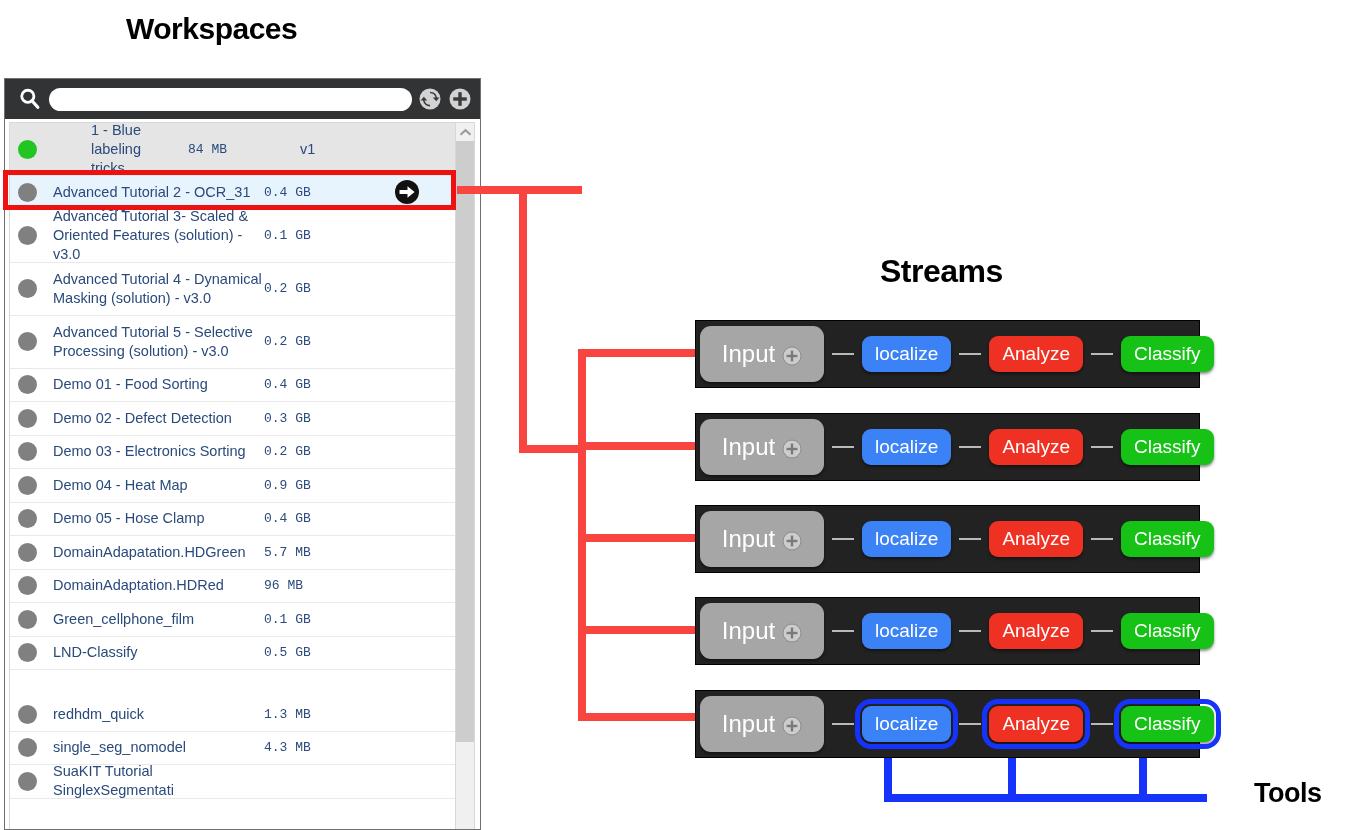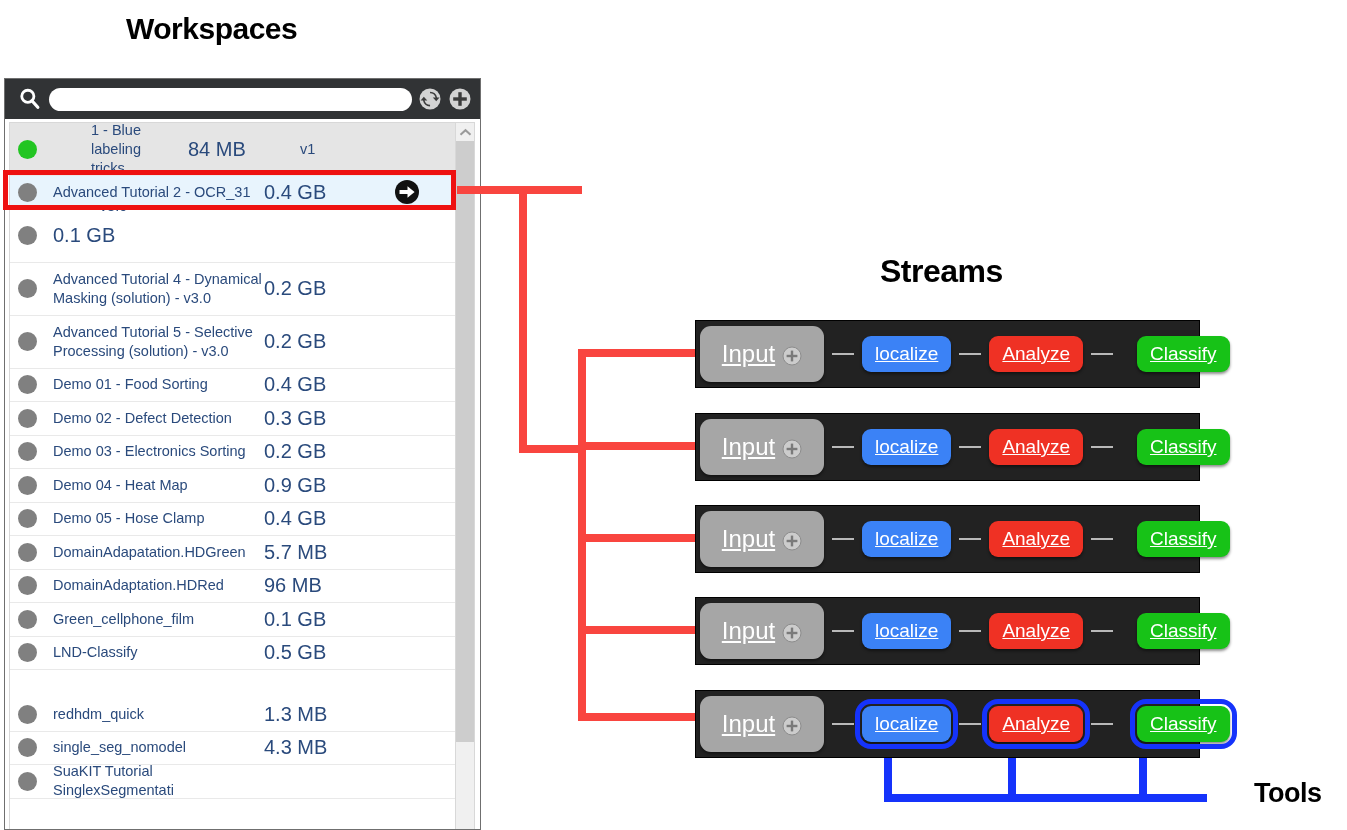--- a/index.html
+++ b/index.html
@@ -137,22 +137,22 @@
     font-size: 14.5px;
     line-height: 19px;
     font-family: "Liberation Sans", sans-serif;
     overflow: hidden;
   }
   .ws-size {
     flex: 0 0 auto;
     width: 74px;
     text-align: left;
     color: #2a4a7c;
-    font-size: 20px;
-    font-family: Liberation Sans, sans-serif;
+    font-size: 13px;
+    font-family: Liberation Mono, monospace;
   }
   .ws-ver {
     flex: 0 0 auto;
     width: 56px;
     text-align: left;
     color: #2a4a7c;
     font-size: 14.5px;
     font-family: "Liberation Sans", sans-serif;
   }
   .ws-arrow {
@@ -233,21 +233,20 @@
   }
   .node {
     font-family: "Liberation Sans", sans-serif;
     color: #ffffff;
     border-radius: 9px;
     display: flex;
     align-items: center;
     justify-content: center;
     box-sizing: border-box;
     flex: 0 0 auto;
-    text-decoration: underline;
   }
   .node-input {
     width: 124px;
     height: 56px;
     background: #a6a6a6;
     border-radius: 11px;
     font-size: 24px;
     gap: 7px;
     box-shadow: 0 2px 3px rgba(0,0,0,0.45);
   }
@@ -257,21 +256,21 @@
     flex: 0 0 auto;
   }
   .node-op {
     height: 36px;
     font-size: 19px;
     padding: 0 13px;
     box-shadow: 0 2px 3px rgba(0,0,0,0.45);
   }
   .node-localize { background: #3b82f6; }
   .node-analyze  { background: #ef3124; }
-  .node-classify { background: #17c217; margin-left: 16px; }
+  .node-classify { background: #17c217; }
   .connector {
     flex: 0 0 auto;
     height: 2px;
     width: 22px;
     background: #b9b9b9;
     margin: 0 8px;
   }
   .node.highlighted {
     outline: 5px solid #1533fb;
     outline-offset: 2px;
@@ -321,20 +320,21 @@
           <div class="ws-arrow">
             <svg width="26" height="26" viewBox="0 0 26 26">
               <circle cx="13" cy="13" r="12" fill="#111111"></circle>
               <rect x="5.5" y="11" width="10" height="4" fill="#ffffff"></rect>
               <path d="M13.5 7.2 L20.6 13 L13.5 18.8 Z" fill="#ffffff"></path>
             </svg>
           </div>
         </div>
         <div class="ws-row" style="height: 53px;">
           <div class="ws-dot"></div>
+          <div class="ws-name">Advanced Tutorial 3- Scaled &amp; Oriented Features (solution) - v3.0</div>
           <div class="ws-size">0.1 GB</div>
           <div class="ws-ver"></div>
           <div class="ws-arrow"></div>
         </div>
         <div class="ws-row" style="height: 53px;">
           <div class="ws-dot"></div>
           <div class="ws-name">Advanced Tutorial 4 - Dynamical Masking (solution) - v3.0</div>
           <div class="ws-size">0.2 GB</div>
           <div class="ws-ver"></div>
           <div class="ws-arrow"></div>

